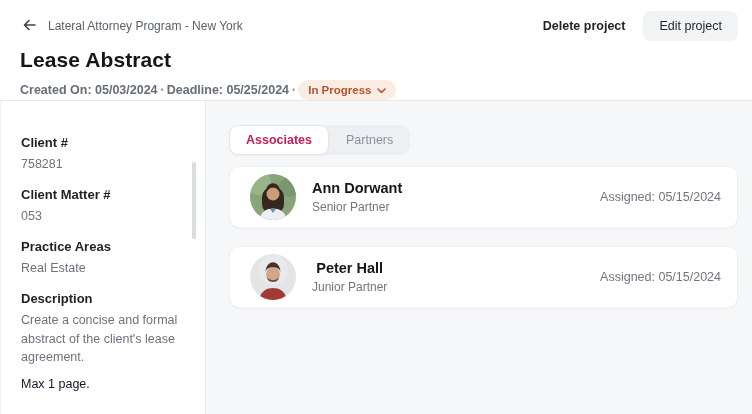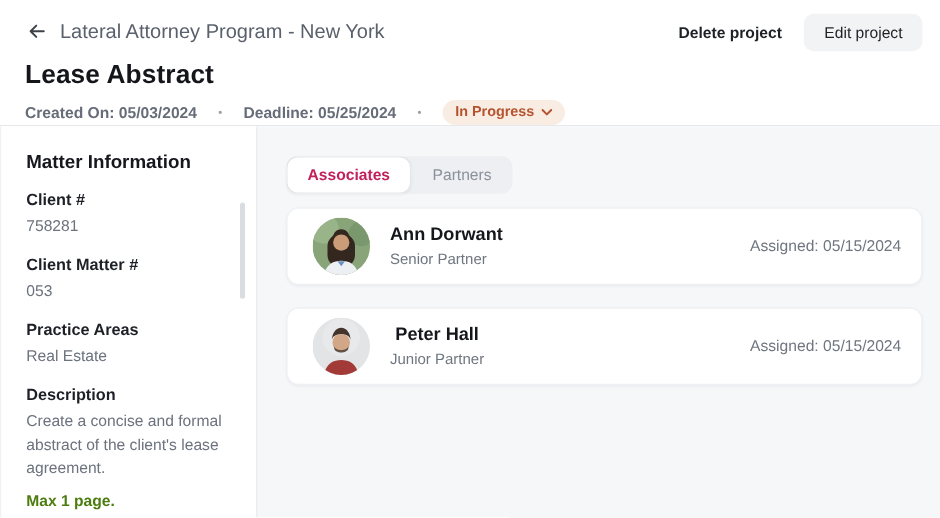--- a/index.html
+++ b/index.html
@@ -6,36 +6,36 @@
   html,body { background:#ffffff; }
   .app {
     position:relative; width:752px; height:414px; overflow:hidden;
     background:#ffffff; font-family:"Liberation Sans", sans-serif;
     color:#15171C;
   }
   
   .topbar { height:101px; border-bottom:1px solid #E6E8EC; padding:12px 14px 0 20px; background:#fff; }
   .topbar-row { display:flex; align-items:center; height:28px; }
   .back-btn { display:flex; align-items:center; justify-content:center; width:20px; height:20px; background:none; border:none; cursor:pointer; }
-  .breadcrumb { font-size:16px; font-weight:500; color:#5A616C; margin-left:8px; cursor:pointer; }
+  .breadcrumb { font-size:12px; font-weight:500; color:#5A616C; margin-left:8px; cursor:pointer; }
   .topbar-spacer { flex:1; }
   .delete-btn { background:none; border:none; font-family:inherit; font-size:12.5px; font-weight:700; color:#1E2126; padding:8px 10px; margin-right:8px; cursor:pointer; }
   .edit-btn { background:#F1F3F5; border:none; border-radius:8px; font-family:inherit; font-size:12.5px; font-weight:400; color:#1E2126; padding:8px 16px; cursor:pointer; }
   .page-title { font-size:21px; font-weight:700; color:#14161A; margin-top:8px; letter-spacing:0.1px; }
-  .meta-row { display:flex; align-items:center; gap:17px; margin-top:8px; font-size:12.5px; font-weight:600; color:#666D78; }
+  .meta-row { display:flex; align-items:center; gap:3px; margin-top:8px; font-size:12.5px; font-weight:600; color:#666D78; }
   .meta-dot { font-size:9px; color:#9AA1AB; }
   .status-badge { display:inline-flex; align-items:center; gap:6px; background:#F9EDE3; color:#B5532E; font-size:11.5px; font-weight:700; padding:4px 10px; border-radius:999px; border:none; font-family:inherit; cursor:pointer; }
   
   .body { display:flex; height:313px; }
   .sidebar { position:relative; width:206px; flex:none; background:#fff; border-right:1px solid #E6E8EC; border-left:1px solid #F0F1F3; padding:20px 18px 0 20px; }
   .sidebar-title { font-size:15px; font-weight:700; color:#16181D; }
   .field { margin-top:14px; }
   .field-label { font-size:13px; font-weight:700; color:#1D2026; }
   .field-value { font-size:12.5px; color:#6C737E; margin-top:5px; line-height:1.45; }
-  .field-note { font-size:12.5px; color:#4d7c0f; margin-top:11px;font-weight:bold; }
+  .field-note { font-size:12.5px; color:#0f172a; margin-top:11px; }
   .scroll-thumb { position:absolute; right:9px; top:61px; width:4px; height:77px; background:#D9DCE0; border-radius:2px; cursor:grab; }
   .main { flex:1; background:#F6F7F9; padding:24px 14px 0 23px; }
   
   .tabs { display:inline-flex; background:#EDEFF2; border-radius:9px; height:30px; }
   .tab { display:flex; align-items:center; padding:0 17px; font-size:12.5px; font-weight:500; color:#8A919B; border-radius:9px; background:none; border:none; font-family:inherit; cursor:pointer; }
   .tab.active { background:#fff; color:#C2205A; font-weight:700; box-shadow:inset 0 0 0 1px #E2E5E9, 0 1px 2px rgba(16,24,40,0.05); }
   
   .search-row { display:flex; gap:10px; margin-top:9px; }
   .search-box { flex:1; display:flex; align-items:center; gap:8px; background:#fff; border:1px solid #DDE1E6; border-radius:8px; height:29px; padding:0 10px; }
   .search-box input { flex:1; border:none; outline:none; background:transparent; font-family:inherit; font-size:12.5px; color:#333; }
@@ -83,21 +83,20 @@
             <path d="M1 1 L4.5 4.5 L8 1" stroke="#B5532E" stroke-width="1.6" stroke-linecap="round" stroke-linejoin="round"></path>
           </svg>
         </span>
       </button>
     </div>
   </div>
 
   <div class="body">
 
     <div class="sidebar">
-      <div class="sidebar-title">Matter Information</div>
 
       <div class="field">
         <div class="field-label">Client #</div>
         <div class="field-value">758281</div>
       </div>
 
       <div class="field">
         <div class="field-label">Client Matter #</div>
         <div class="field-value">053</div>
       </div>

